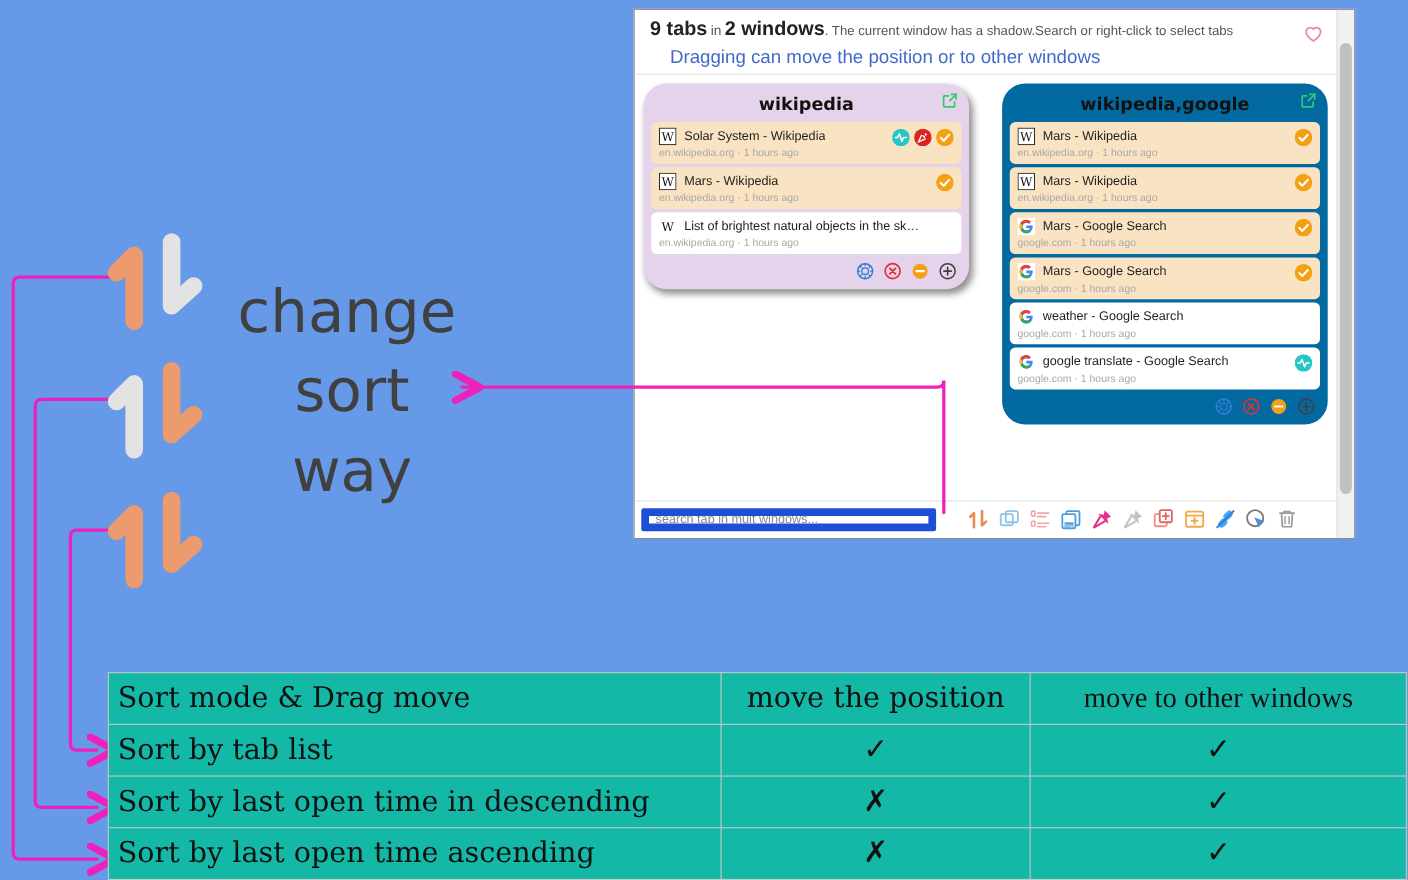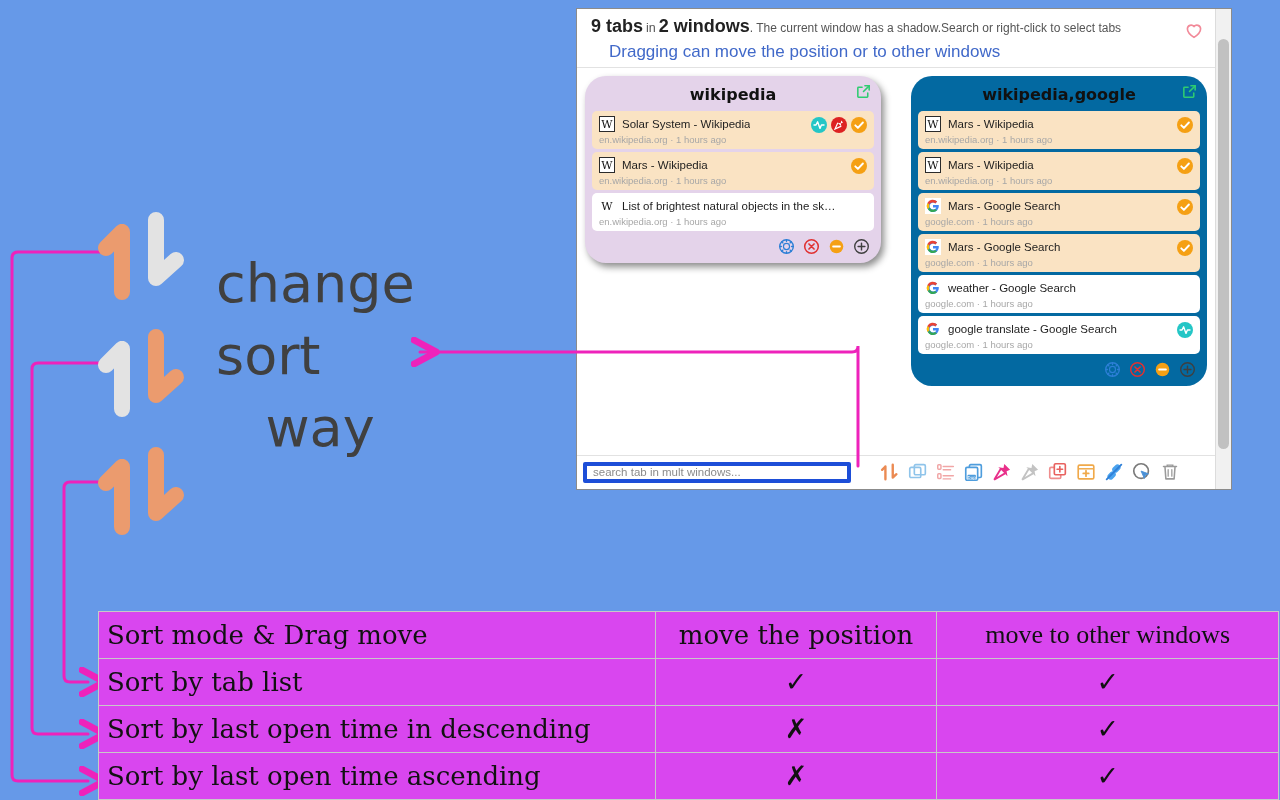--- a/index.html
+++ b/index.html
@@ -37,21 +37,21 @@
     width: 208px;
     color: #404040;
     font-size: 54px;
     line-height: 72px;
     font-family: "DejaVu Sans", sans-serif;
     font-weight: 400;
     z-index: 6;
   }
   .caption .ln { display: block; }
   .caption .ln1 { text-align: left; }
-  .caption .ln2 { }
+  .caption .ln2 { text-align: center; }
   .caption .ln3 { text-align: center; }
 
   
   .popup {
     position: absolute;
     left: 576px; top: 8px;
     width: 656px; height: 482px;
     background: #ffffff;
     border: 1px solid #8b8b8b;
     z-index: 4;
@@ -191,21 +191,21 @@
     border-top: 1px solid #e2e2e2;
     padding: 5px 6px 6px 6px;
     display: flex;
     align-items: center;
     gap: 0;
     background: #fff;
   }
   .search-input {
     width: 268px;
     height: 21px;
-    border: 4px solid #1d4ed8;
+    border: 7px solid #1d4ed8;
     border-radius: 2px;
     font-size: 11.5px;
     color: #444;
     padding: 0 6px;
     font-family: "Liberation Sans", sans-serif;
     background: #fff;
     outline: none;
   }
   .search-input::placeholder { color: #8b8b8b; }
   .tb-icons {
@@ -215,21 +215,21 @@
     margin-left: 28px;
   }
   .tb-icon { width: 22px; height: 22px; display: block; }
 
   
   .cmp-table {
     position: absolute;
     left: 98px; top: 611px;
     width: 1181px;
     border-collapse: collapse;
-    background: #d946ef;
+    background: #14b8a6;
     font-family: "DejaVu Serif", serif;
     z-index: 6;
   }
   .cmp-table td {
     border: 1px solid #c8c8c8;
     padding: 6px 8px;
     color: #111;
     font-size: 26px;
     line-height: 34px;
     height: 47px;

